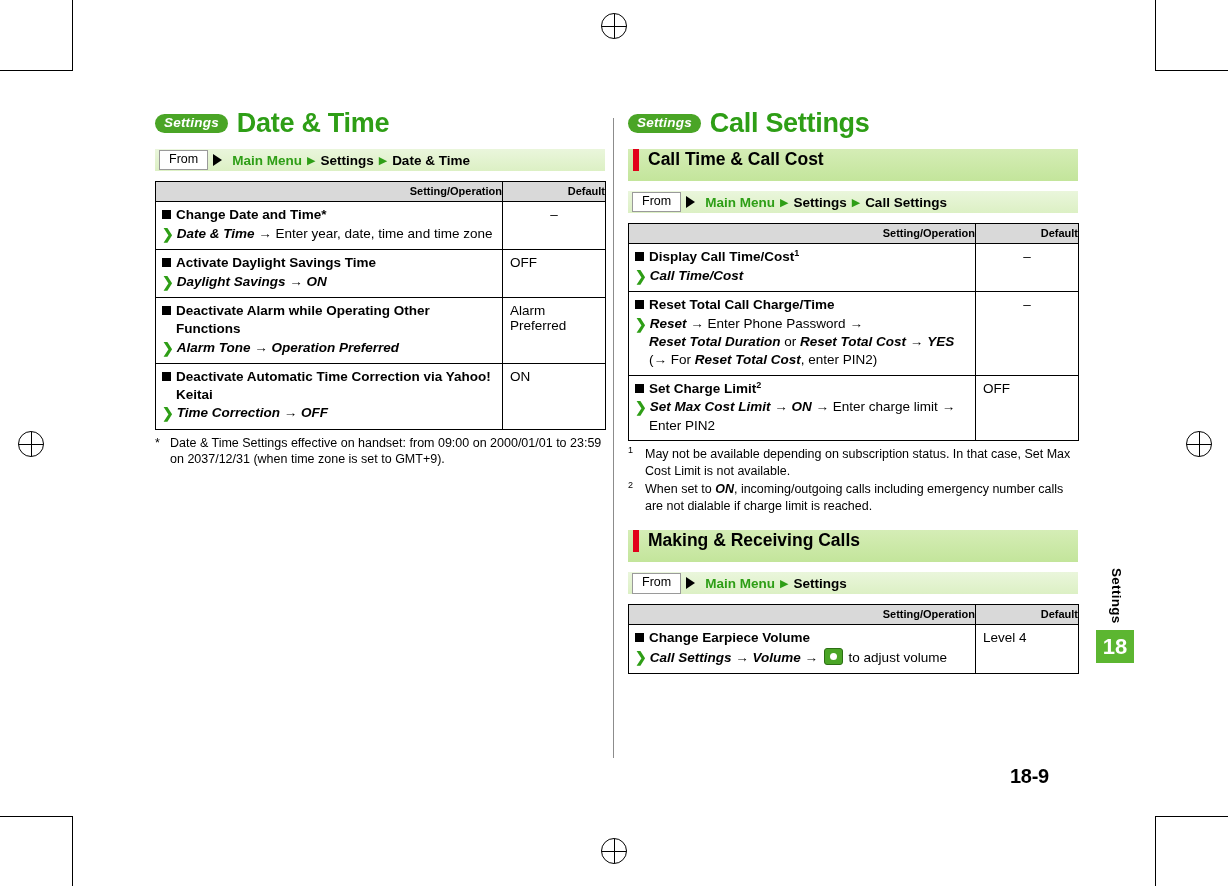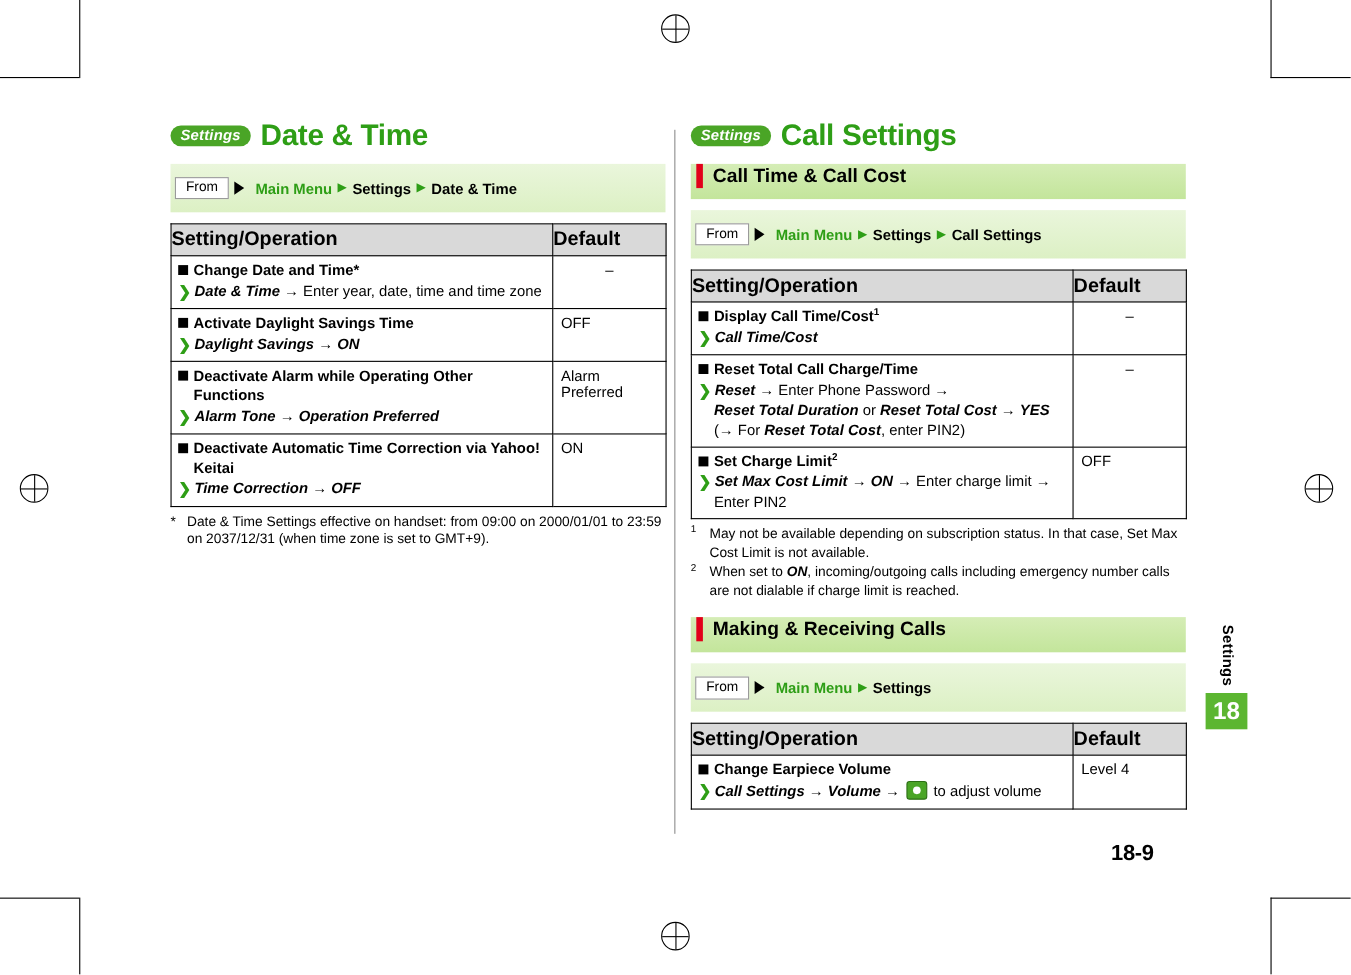--- a/index.html
+++ b/index.html
@@ -84,21 +84,21 @@
   .section-bar .section-title {
     font-size: 17.5px;
     font-weight: bold;
     color: #000;
   }
 
   
   .from-bar {
     display: flex;
     align-items: center;
-    height: 44px;
+    height: 22px;
     background: linear-gradient(to bottom, #eaf6dc, #dcf0c4);
     margin-bottom: 10px;
   }
   .from-label {
     background: #ffffff;
     border: 1px solid #9a9a9a;
     font-size: 12.5px;
     padding: 2px 9px 3px 9px;
     margin-left: 4px;
     line-height: 1.1;
@@ -135,22 +135,22 @@
     border-collapse: collapse;
     width: 100%;
     table-layout: fixed;
   }
   table.spec th, table.spec td {
     border: 1px solid #000000;
     vertical-align: top;
   }
   table.spec thead th {
     background: #d9d9d9;
-    text-align: left;
-    font-size: 18px;
+    text-align: right;
+    font-size: 11px;
     font-weight: bold;
     padding: 3px 0 4px 0;
   }
   td.op {
     padding: 4px 6px 6px 6px;
     font-size: 13.5px;
     line-height: 1.32;
   }
   td.def {
     padding: 5px 0 5px 7px;

